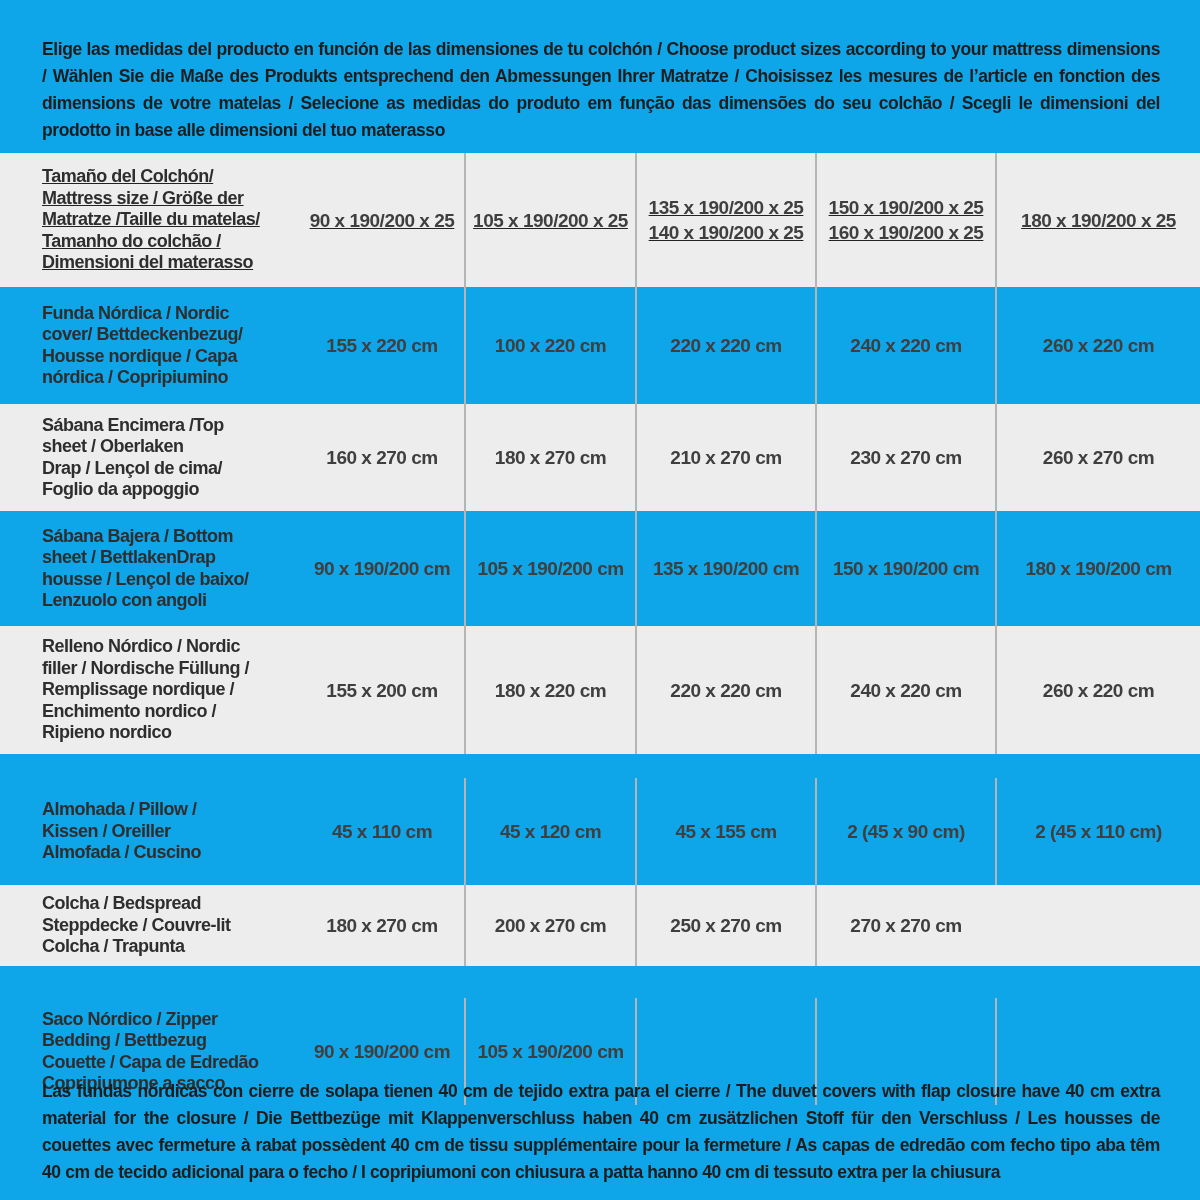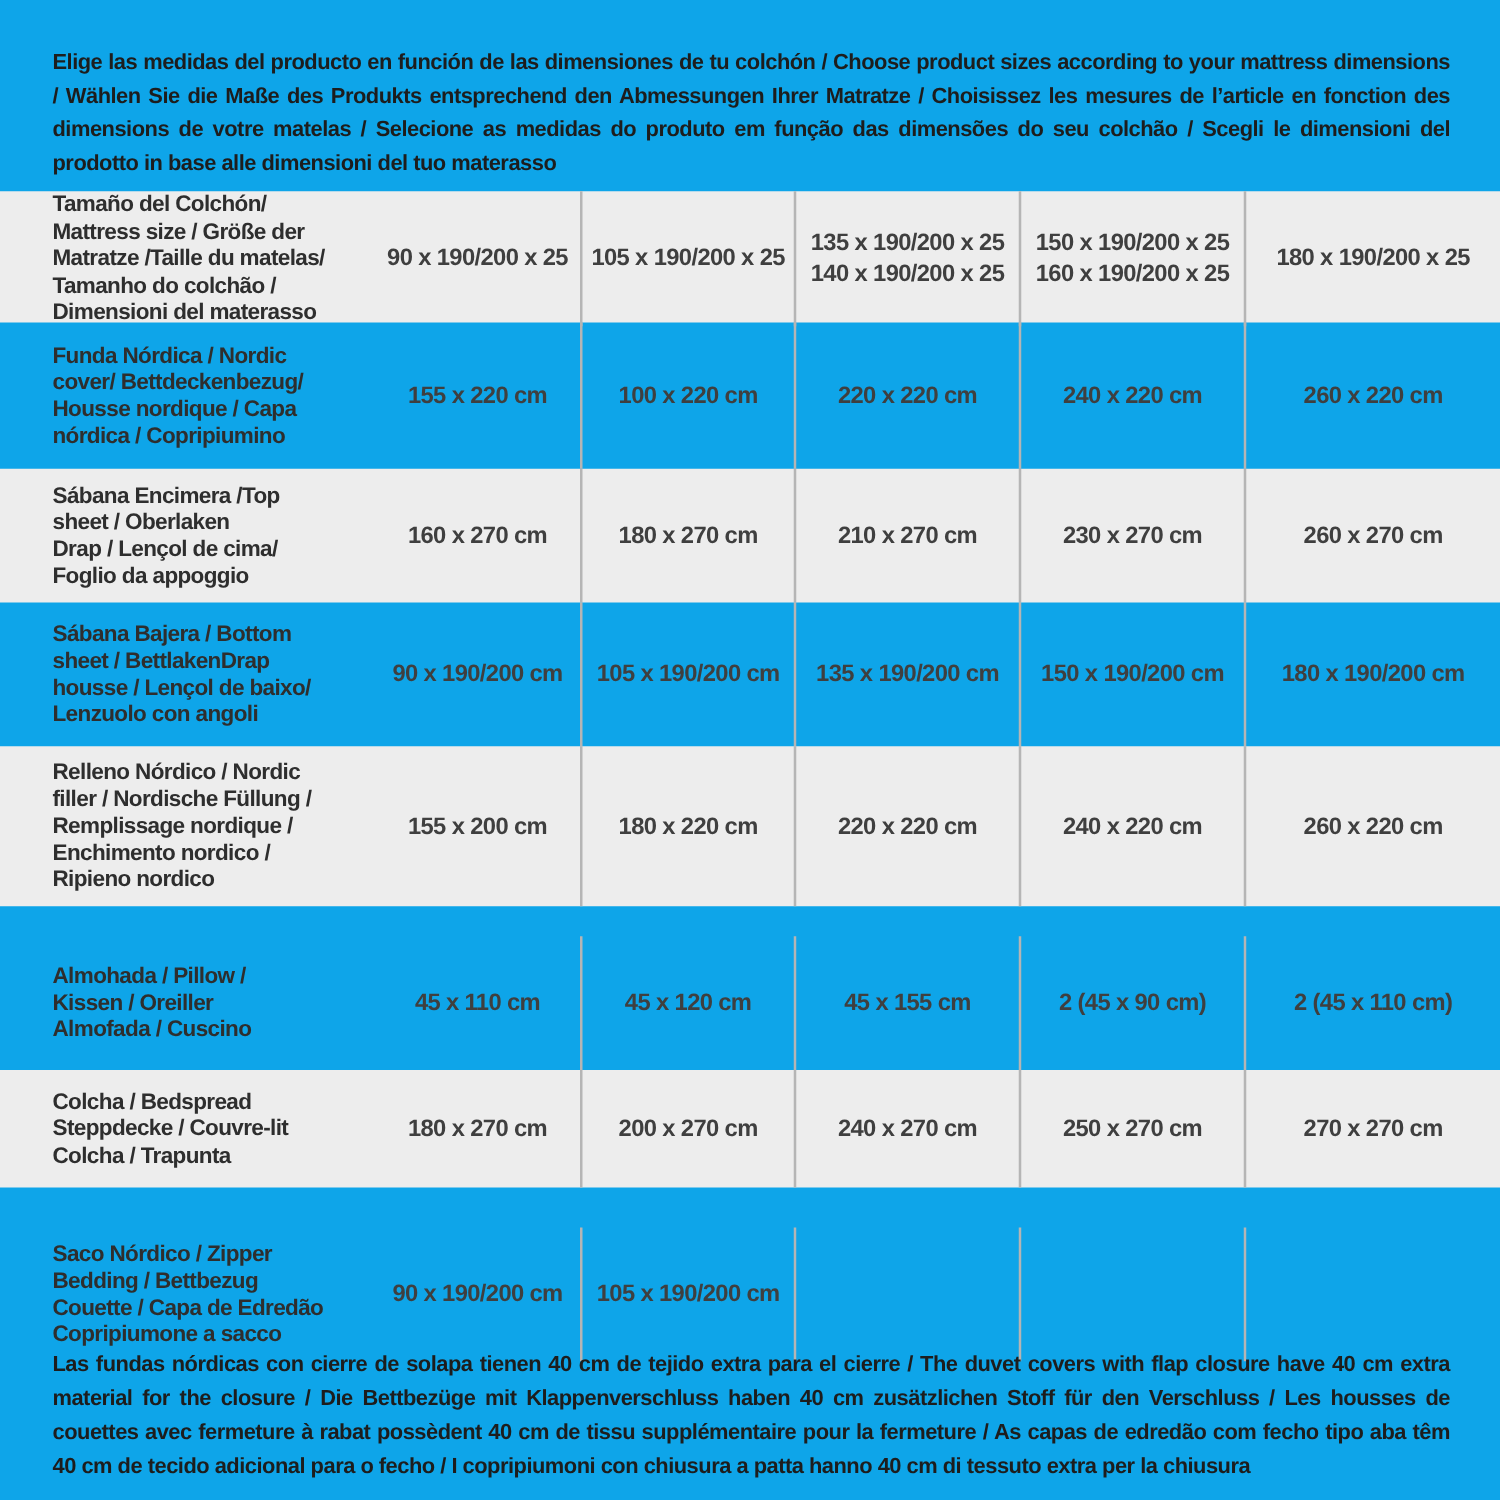--- a/index.html
+++ b/index.html
@@ -34,27 +34,27 @@
     position: absolute;
     top: 153px;
     left: 0;
     width: 1200px;
   }
   .t-row {
     display: grid;
     grid-template-columns: 300px 164px 171px 180px 180px 205px;
   }
   .t-row.shaded { background: #ededed; }
-  .r0 { height: 105px; }
+  .r0 { height: 134px; text-decoration: underline; }
   .r1 { height: 117px; }
   .r2 { height: 107px; }
   .r3 { height: 115px; }
   .r4 { height: 128px; }
   .r5 { height: 107px; margin-top: 24px; }
-  .r6 { height: 94px; }
+  .r6 { height: 81px; }
   .r7 { height: 107px; margin-top: 32px; }
 
   .cell-label {
     padding-left: 42px;
     padding-right: 6px;
     display: flex;
     align-items: center;
     font-size: 18px;
     line-height: 21.5px;
     letter-spacing: -0.5px;
@@ -157,21 +157,20 @@
       <div class="cell-value div">2 (45 x 90 cm)</div>
       <div class="cell-value div">2 (45 x 110 cm)</div>
     </div>
 
     <div class="t-row shaded r6">
       <div class="cell-label">Colcha / Bedspread
 Steppdecke / Couvre-lit
 Colcha / Trapunta</div>
       <div class="cell-value">180 x 270 cm</div>
       <div class="cell-value div">200 x 270 cm</div>
-      <div class="cell-value div">240 x 270 cm</div>
       <div class="cell-value div">250 x 270 cm</div>
       <div class="cell-value div">270 x 270 cm</div>
     </div>
 
     <div class="t-row r7">
       <div class="cell-label">Saco Nórdico / Zipper
 Bedding / Bettbezug
 Couette  / Capa de Edredão
 Copripiumone a sacco</div>
       <div class="cell-value">90 x 190/200 cm</div>

